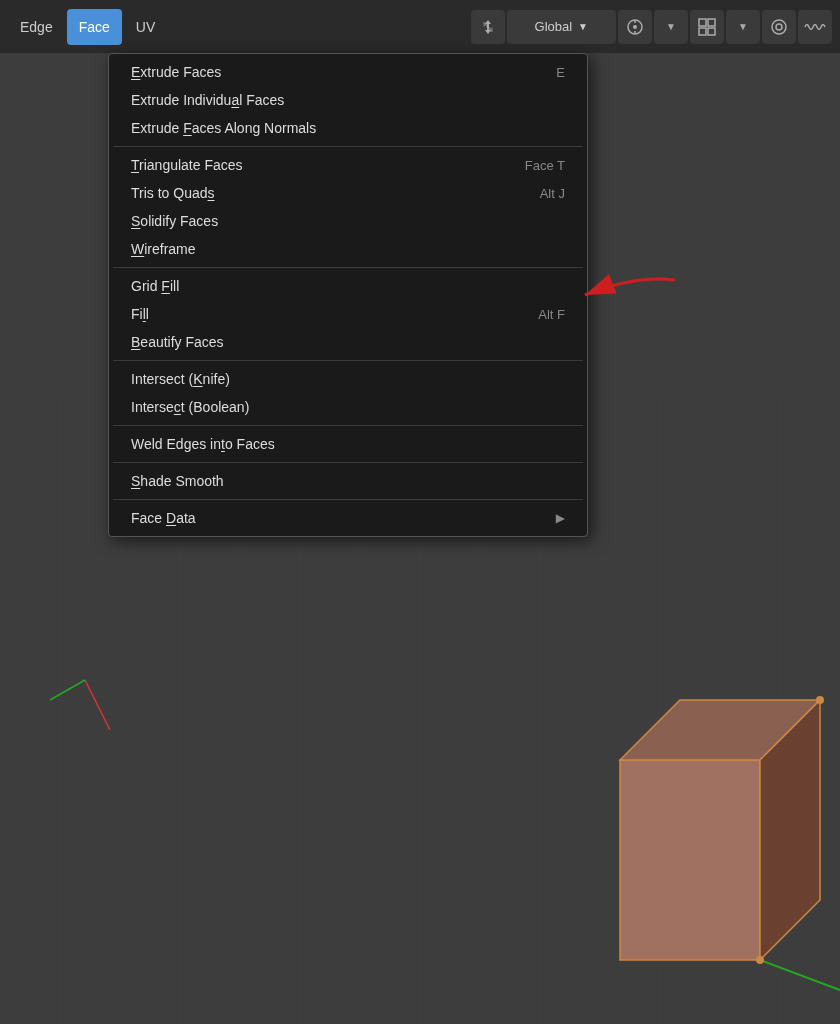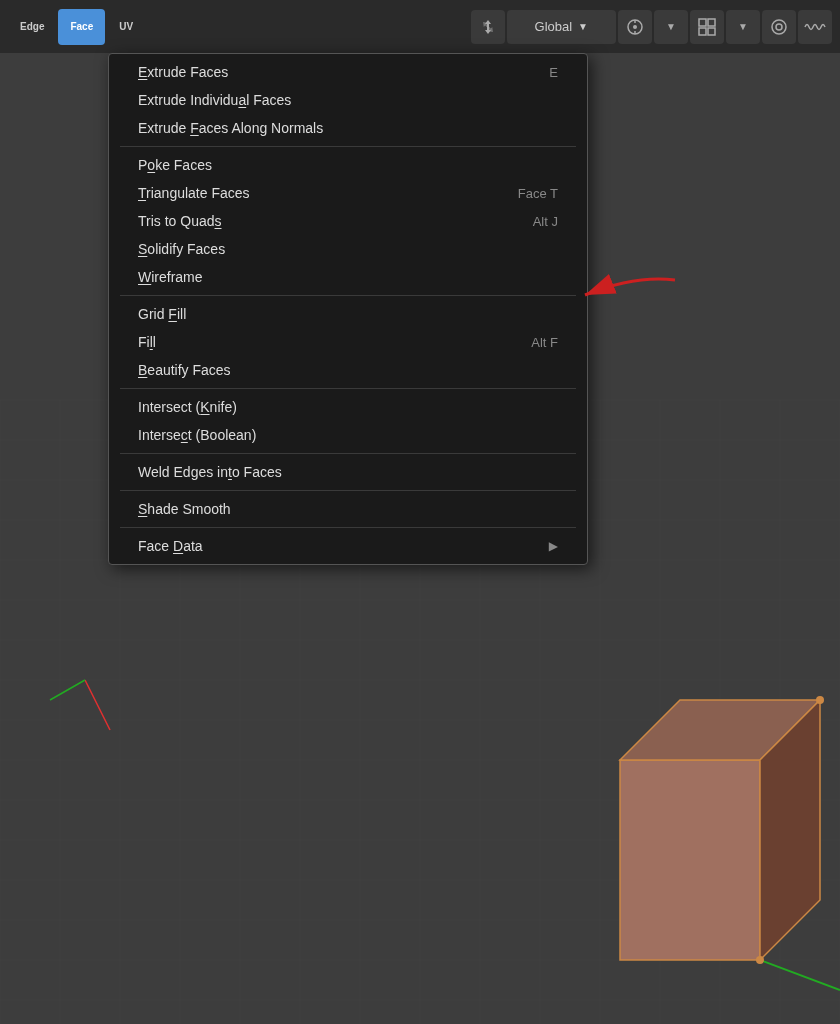--- a/index.html
+++ b/index.html
@@ -43,28 +43,27 @@
       gap: 2px;
       z-index: 10;
     }
 
     .toolbar-btn {
       height: 36px;
       padding: 0 12px;
       background: transparent;
       border: none;
       color: #cccccc;
-      font-size: 10px;
+      font-size: 14px;
       cursor: pointer;
       border-radius: 4px;
       display: flex;
       align-items: center;
       gap: 4px;
       white-space: nowrap;
-      font-weight: bold;
     }
 
     .toolbar-btn.active {
       background: #4a90d9;
       color: white;
     }
 
     .toolbar-icon-btn {
       width: 34px;
       height: 34px;
@@ -96,21 +95,21 @@
     
     .dropdown-menu {
       position: absolute;
       top: 53px;
       left: 108px;
       width: 480px;
       background: #1a1a1a;
       border: 1px solid #555;
       border-radius: 4px;
       z-index: 100;
-      padding: 4px 11px;
+      padding: 4px 4px;
       box-shadow: 4px 4px 16px rgba(0,0,0,0.6);
     }
 
     .menu-item {
       display: flex;
       align-items: center;
       justify-content: space-between;
       padding: 6px 18px;
       color: #dddddd;
       font-size: 14px;
@@ -276,23 +275,20 @@
     <span>Extrude Individu<span class="underline-char">a</span>l Faces</span>
   </div>
   <div class="menu-item">
     <span>Extrude <span class="underline-char">F</span>aces Along Normals</span>
     <span class="shortcut"></span>
   </div>
 
   <div class="menu-separator"></div>
 
   <div class="menu-item">
-    <span>P<span class="underline-char">o</span>ke Faces</span>
-  </div>
-  <div class="menu-item">
     <span><span class="underline-char">T</span>riangulate Faces</span>
     <span class="shortcut">Face T</span>
   </div>
   <div class="menu-item">
     <span>Tris to Quad<span class="underline-char">s</span></span>
     <span class="shortcut">Alt J</span>
   </div>
   <div class="menu-item">
     <span><span class="underline-char">S</span>olidify Faces</span>
   </div>

